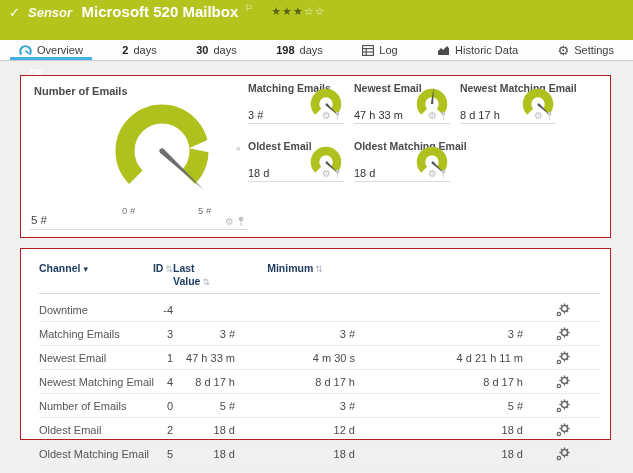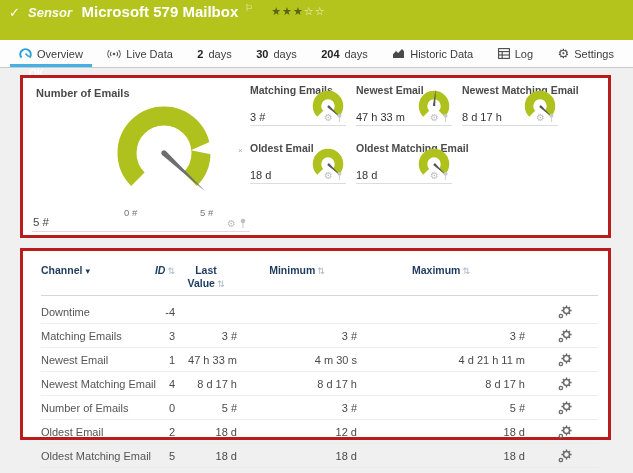--- a/index.html
+++ b/index.html
@@ -13,32 +13,32 @@
   .hdr-row { position:absolute; left:28px; top:3px; white-space:nowrap; }
   .hdr-kind { font-style:italic; font-size:13px; color:rgba(255,255,255,.93);font-weight:bold; }
   .hdr-title { font-size:15px; font-weight:bold; color:#fff; margin-left:5px; }
   .hdr-flag { font-size:9px; color:#f4f8dc; vertical-align:super; margin-left:2px; }
   .hdr-stars { margin-left:14px; font-size:11px; letter-spacing:1px; vertical-align:2px; }
   .stars-filled { color:#586418; }
   .stars-empty { color:#eef3cf; }
   .hdr-status { position:absolute; left:29px; top:23px; font-size:10px; font-weight:bold; color:#fff;margin-top:45px; }
 
   
-  .tabbar { position:absolute; left:0; top:40px; width:633px; height:28px; background:#fdfdfd;
+  .tabbar { position:absolute; left:0; top:40px; width:633px; height:21px; background:#fdfdfd;
             border-bottom:1px solid #c9c9c9; display:flex; justify-content:space-between;
             align-items:stretch; padding:0 14px; }
   .tab { position:relative; display:flex; align-items:center; gap:5px; padding:0 5px;
          font-size:11px; color:#3c3c3c; cursor:pointer; }
   .tab .b { font-weight:bold; color:#222; }
   .tab.active::after { content:""; position:absolute; left:-4px; right:-4px; bottom:0; height:3px; background:#41b1e6; }
   .tab svg { display:block; }
   .gear-char { font-size:13px; color:#4a4a4a; line-height:1; }
 
   
-  .panel { position:absolute; background:#fff; border:3px solid #b91c1c; }
+  .panel { position:absolute; background:#fff; border:1px solid #b91c1c; }
   .gauges-panel { left:20px; top:75px; width:591px; height:163px; }
   .table-panel  { left:20px; top:248px; width:591px; height:192px; }
 
   
   .big-tile { position:absolute; left:9px; top:6px; width:218px; height:148px; border-bottom:1px solid #dcdcdc; }
   .tile-title { font-size:11px; font-weight:bold; color:#4a4a4a; white-space:nowrap; }
   .big-tile .tile-title { position:absolute; left:4px; top:3px; }
   .big-gauge { position:absolute; left:76px; top:13px; }
   .scale-min { position:absolute; left:92px;  top:123px; font-size:9.5px; color:#777; }
   .scale-max { position:absolute; left:168px; top:123px; font-size:9.5px; color:#777; }
@@ -52,90 +52,83 @@
                 grid-template-columns:repeat(3,96px); grid-auto-rows:42px; gap:16px 10px; }
   .s-tile { position:relative; border-bottom:1px solid #dcdcdc; }
   .s-tile .tile-title { position:absolute; left:0; top:0; font-size:10.5px; }
   .s-gauge { position:absolute; right:0; top:4px; }
   .s-value { position:absolute; left:0; bottom:2px; font-size:11px; color:#333; }
 
   
   .thead { display:grid; grid-template-columns:112px 22px 62px 120px 168px 1fr;
            margin:13px 10px 0 18px; padding-bottom:5px; border-bottom:1px solid #d6d6d6;
            align-items:start; color:#1d3a5f; font-size:10.5px; font-weight:bold; }
-  .th-id, .th-num { text-align:right;font-style:italic; }
-  .th-last { text-align:center; line-height:1.25; }
+  .th-id, .th-num { text-align:right; }
+  .th-last { text-align:left; line-height:1.25; }
   .th-min, .th-max { text-align:center; }
   .sort-ico { color:#aab6c4; font-size:9px; font-weight:normal; margin-left:2px; }
   .filter-ico { font-size:9px; margin-left:3px; }
   .tbody { margin:4px 10px 0 18px; }
   .trow { display:grid; grid-template-columns:112px 22px 62px 120px 168px 1fr;
           height:24px; align-items:center; border-bottom:1px solid #ececec;
           font-size:11px; color:#4a4a4a; }
   .td-channel { color:#555; white-space:nowrap; }
   .td-r { text-align:right; }
   .td-gear { margin-left:32px; width:16px; cursor:pointer; }
 </style>
 </head>
 <body>
 
 <div class="page">
 
   <header class="sensor-header">
     <span class="hdr-check">✓</span>
     <div class="hdr-row">
       <span class="hdr-kind">Sensor</span>
-      <span class="hdr-title">Microsoft 579 Mailbox</span>
+      <span class="hdr-title">Microsoft 520 Mailbox</span>
       <span class="hdr-flag">⚐</span>
       <span class="hdr-stars"><span class="stars-filled">★★★</span><span class="stars-empty">☆☆</span></span>
     </div>
     <div class="hdr-status">OK</div>
   </header>
 
   <nav class="tabbar">
     <div class="tab active">
       <svg width="13" height="13" viewBox="0 0 13 13">
         <path d="M2.4 10.6 A5.2 5.2 0 1 1 10.6 10.6" stroke="#2d9fd8" stroke-width="2.1" fill="none"></path>
         <line x1="6.5" y1="6.5" x2="9.6" y2="9.6" stroke="#2d9fd8" stroke-width="1.6"></line>
       </svg>
       <span>Overview</span>
     </div>
     <div class="tab">
-      <svg width="14" height="12" viewBox="0 0 14 12">
-        <path d="M4.3 3.8 a3.1 3.1 0 0 0 0 4.4 M2.3 2.1 a5.8 5.8 0 0 0 0 7.8 M9.7 3.8 a3.1 3.1 0 0 1 0 4.4 M11.7 2.1 a5.8 5.8 0 0 1 0 7.8" stroke="#555" stroke-width="1.1" fill="none"></path>
-        <circle cx="7" cy="6" r="1.3" fill="#555"></circle>
-      </svg>
-      <span>Live Data</span>
-    </div>
-    <div class="tab">
       <span class="b">2</span>
       <span>days</span>
     </div>
     <div class="tab">
       <span class="b">30</span>
       <span>days</span>
     </div>
     <div class="tab">
-      <span class="b">204</span>
+      <span class="b">198</span>
       <span>days</span>
-    </div>
-    <div class="tab">
-      <svg width="13" height="11" viewBox="0 0 13 11">
-        <path d="M1 10 V6.2 L4 3 l2.1 2.1 L10 1 l2 2.2 V10 z" fill="#4a4a4a"></path>
-      </svg>
-      <span>Historic Data</span>
     </div>
     <div class="tab">
       <svg width="12" height="11" viewBox="0 0 12 11">
         <rect x="0.6" y="0.6" width="10.8" height="9.8" fill="none" stroke="#4a4a4a" stroke-width="1.1"></rect>
         <line x1="0.6" y1="3.6" x2="11.4" y2="3.6" stroke="#4a4a4a" stroke-width="1.1"></line>
         <line x1="0.6" y1="7" x2="11.4" y2="7" stroke="#4a4a4a" stroke-width="1.1"></line>
         <line x1="4.2" y1="3.6" x2="4.2" y2="10.4" stroke="#4a4a4a" stroke-width="1.1"></line>
       </svg>
       <span>Log</span>
+    </div>
+    <div class="tab">
+      <svg width="13" height="11" viewBox="0 0 13 11">
+        <path d="M1 10 V6.2 L4 3 l2.1 2.1 L10 1 l2 2.2 V10 z" fill="#4a4a4a"></path>
+      </svg>
+      <span>Historic Data</span>
     </div>
     <div class="tab">
       <span class="gear-char">⚙</span>
       <span>Settings</span>
     </div>
   </nav>
 
   <section class="panel gauges-panel">
 
     <div class="big-tile">
@@ -267,23 +260,20 @@
       <div class="th-id">
         <span>ID</span><span class="sort-ico">⇅</span>
       </div>
       <div class="th-last">
         <div>Last</div>
         <div><span>Value</span><span class="sort-ico">⇅</span></div>
       </div>
       <div class="th-min">
         <span>Minimum</span><span class="sort-ico">⇅</span>
       </div>
-      <div class="th-max">
-        <span>Maximum</span><span class="sort-ico">⇅</span>
-      </div>
       <div></div>
     </div>
 
     <div class="tbody">
 
       <div class="trow">
         <div class="td-channel">Downtime</div>
         <div class="td-r">-4</div>
         <div class="td-r"></div>
         <div class="td-r"></div>

